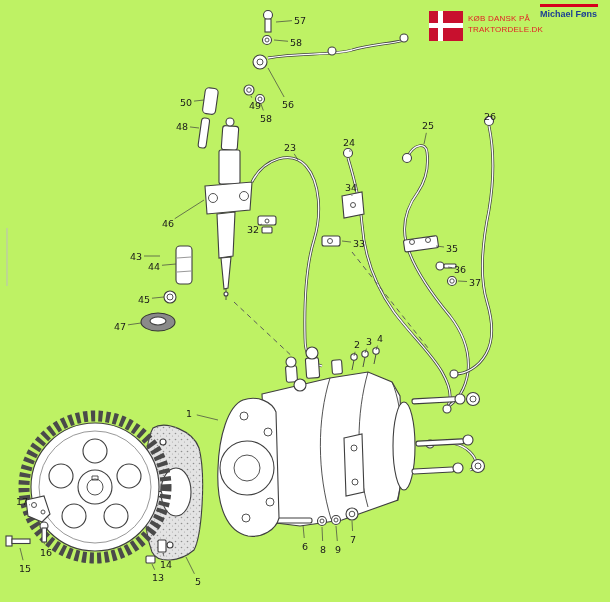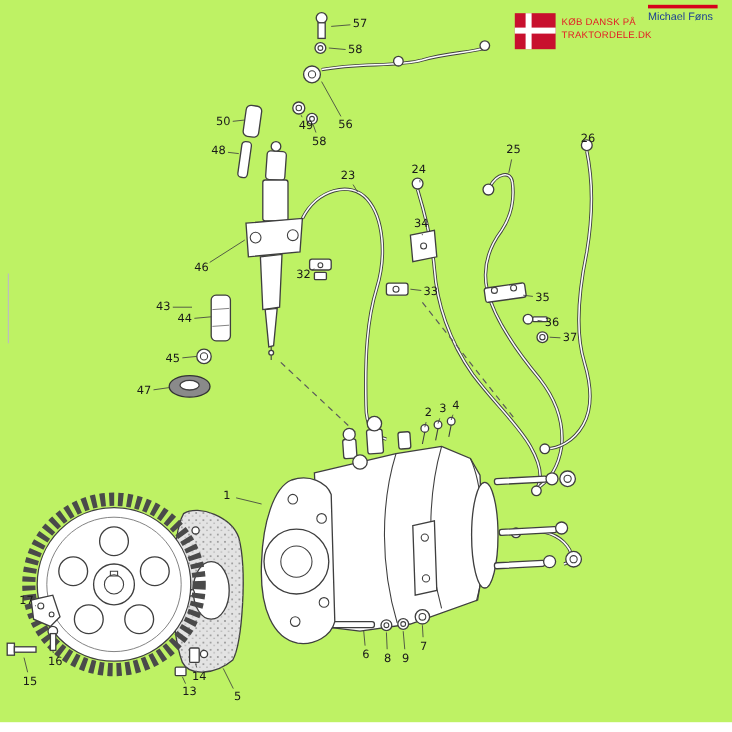--- a/index.html
+++ b/index.html
@@ -22,21 +22,21 @@
 
   
   .flag{position:absolute;left:429px;top:11px;width:34px;height:30px;background:#c8102e;}
   .flag .cross-v{position:absolute;left:9px;top:0;width:5px;height:30px;background:#fff;}
   .flag .cross-h{position:absolute;left:0;top:12px;width:34px;height:5px;background:#fff;}
   .slogan{position:absolute;left:468px;top:13px;color:#e31e24;font-weight:normal;
           font-size:8px;line-height:11px;letter-spacing:.2px;font-family:"Liberation Sans",sans-serif;}
   .mf{position:absolute;left:540px;top:3px;width:70px;font-family:"Liberation Sans",sans-serif;}
   .mf-text{color:#1b3f94;font-size:31px;font-weight:bold;line-height:30px;letter-spacing:-1px;}
   .mf-underline{height:3px;background:#d6001c;width:58px;margin-top:1px;}
-  .mf-sub{color:#1b3f94;font-size:9px;font-weight:normal;margin-top:2px;}
+  .mf-sub{color:#1b3f94;font-size:9px;font-weight:bold;margin-top:2px;}
 </style>
 </head>
 <body>
 
 <div class="canvas">
 
   <svg id="diagram-svg" width="610" height="610" viewBox="0 0 610 610">
     <defs>
       <pattern id="stip" width="6" height="6" patternUnits="userSpaceOnUse">
         <circle cx="1.5" cy="1.5" r="0.8" fill="#8f8f8f"></circle>

